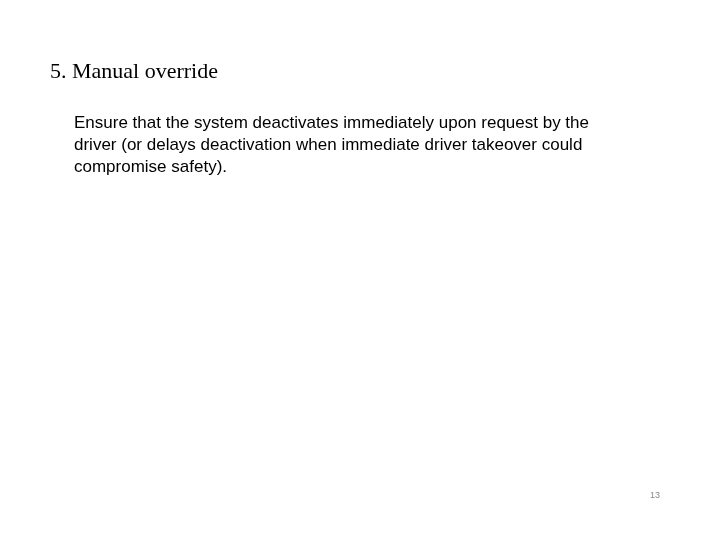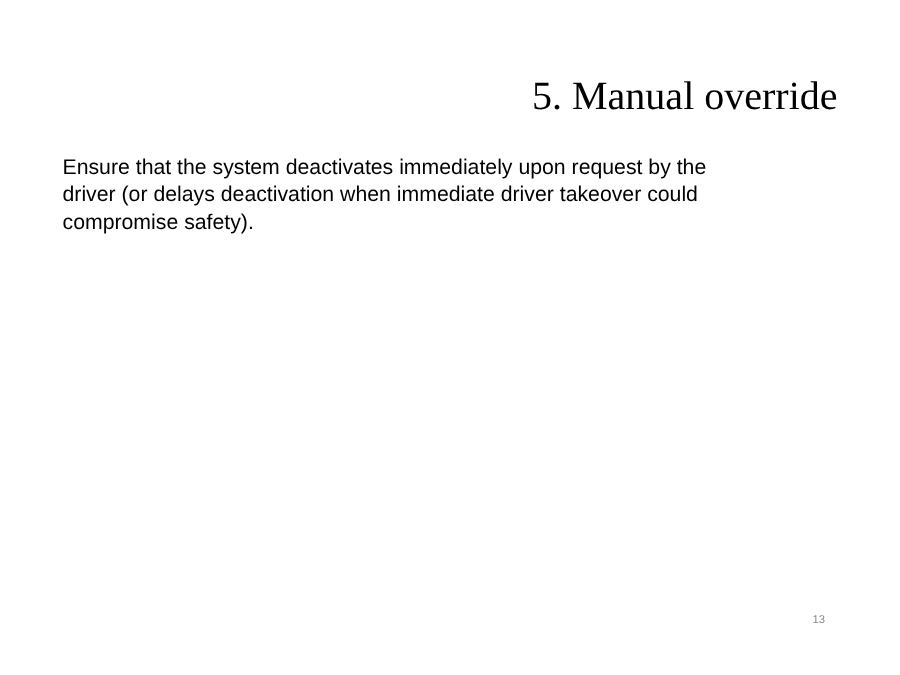--- a/index.html
+++ b/index.html
@@ -16,30 +16,30 @@
       color: #000000;
     }
     .slide {
       width: 100%;
       height: 100%;
       padding: 58px 50px 40px 50px;
       position: relative;
     }
     .heading {
       font-family: "Times New Roman", Times, serif;
-      font-size: 32px;
+      font-size: 22px;
       font-weight: normal;
       margin-bottom: 28px;
-      text-align: right;
     }
     .body-text {
       font-family: Arial, Helvetica, sans-serif;
       font-size: 17px;
       line-height: 1.3;
       max-width: 560px;
+      margin-left: 24px;
     }
     .page-number {
       position: absolute;
       bottom: 40px;
       right: 60px;
       font-size: 9px;
       color: #888888;
       font-family: Arial, Helvetica, sans-serif;
     }
   </style>

